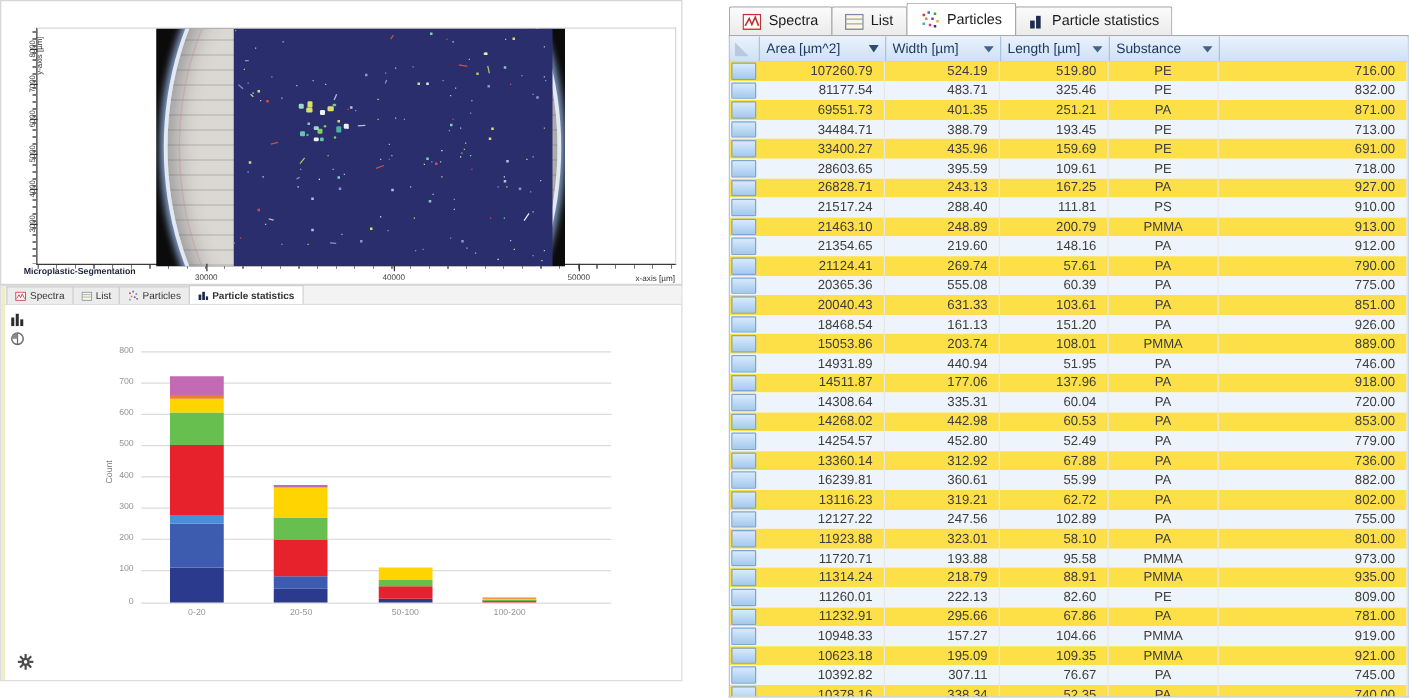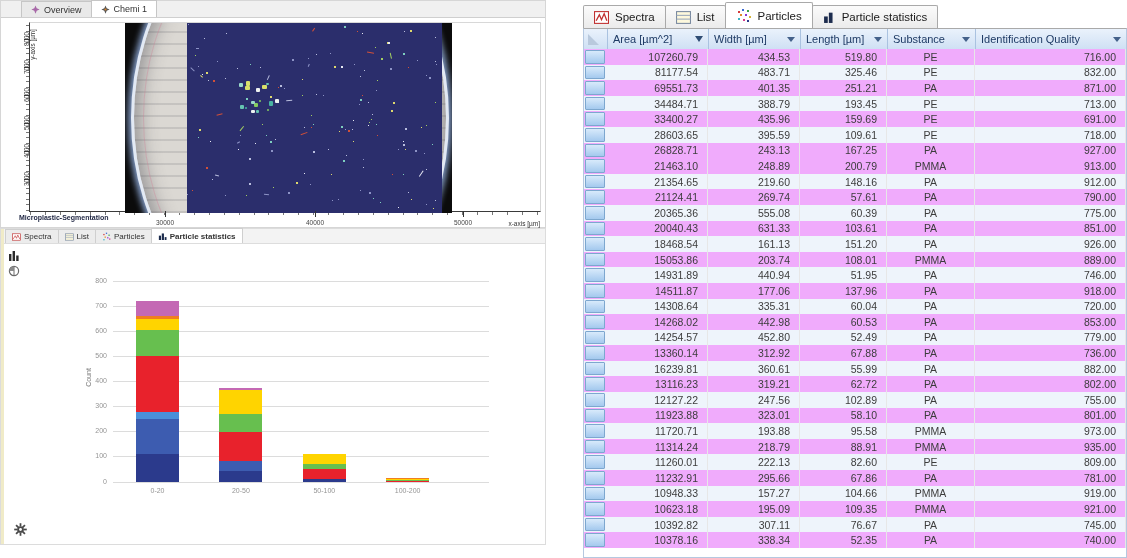--- a/index.html
+++ b/index.html
@@ -55,54 +55,35 @@
   .rtab.active{height:26px;background:#fff;z-index:2;}
   .grid{position:absolute;left:0;top:28px;right:0;bottom:0;border:1px solid #b5c8e0;border-top:1px solid #a9a9a9;overflow:hidden;background:#fff;}
   .ghead{display:flex;height:21px;background:linear-gradient(#eaf2fc,#cfe0f4);border-bottom:1px solid #95b3d7;}
   .hcell{display:flex;align-items:center;padding:0 5px;font-size:11px;color:#1e3a64;border-right:1px solid #aac2e0;position:relative;}
   .hlabel{flex:1;white-space:nowrap;overflow:hidden;}
   .filtertri{width:0;height:0;border-left:4px solid transparent;border-right:4px solid transparent;border-top:5px solid #44618a;margin-left:4px;}
   .sortarrow{width:0;height:0;border-left:4px solid transparent;border-right:4px solid transparent;border-top:6px solid #2f4d74;margin-left:4px;}
   .cornercell{width:24px;border-right:1px solid #aac2e0;position:relative;background:linear-gradient(#eaf2fc,#cfe0f4);}
   .cornercell::after{content:"";position:absolute;left:4px;bottom:4px;width:0;height:0;border-right:11px solid transparent;border-bottom:11px solid #b9c9dd;}
   .gbody{position:absolute;left:0;right:0;top:20px;bottom:0;}
-  .trow{display:flex;height:15.6px;align-items:stretch;background:#f0abfc;}
+  .trow{display:flex;height:15.6px;align-items:stretch;background:#fde047;}
   .trow.alt{background:#eef4fb;}
   .rowsel{width:20px;margin:1px 2px 1px 1px;border:1px solid #7da7cf;border-radius:1px;background:linear-gradient(#d8eafb,#a4c9ee);}
   .tcell{display:flex;align-items:center;font-size:10.5px;color:#3c3c3c;border-right:1px solid #e7e7e7;padding:0 9px 0 4px;white-space:nowrap;}
   .c0{width:101px;justify-content:flex-end;}
   .c1{width:92px;justify-content:flex-end;}
   .c2{width:87px;justify-content:flex-end;}
   .c3{width:88px;justify-content:center;padding-right:4px;}
   .c4{flex:1;justify-content:flex-end;}
   .icon{display:inline-block;line-height:0;}
 </style>
 </head>
 <body>
 
 <div class="viewer">
-  <div class="vtabbar">
-    <div class="vtab">
-      <span class="icon">
-        <svg width="9" height="9" viewBox="0 0 12 12">
-            <path d="M6 0.5 L7.6 4.4 L11.5 6 L7.6 7.6 L6 11.5 L4.4 7.6 L0.5 6 L4.4 4.4 Z" fill="#a868a8"></path>
-          </svg>
-      </span>
-      <span>Overview</span>
-    </div>
-    <div class="vtab active">
-      <span class="icon">
-        <svg width="9" height="9" viewBox="0 0 12 12">
-            <path d="M6 0.5 L7.6 4.4 L11.5 6 L7.6 7.6 L6 11.5 L4.4 7.6 L0.5 6 L4.4 4.4 Z" fill="#555"></path>
-            <circle cx="6" cy="6" r="1.4" fill="#e0862a"></circle>
-          </svg>
-      </span>
-      <span>Chemi 1</span>
-    </div>
-  </div>
 
   <div class="imgplot">
     <div class="xminor"></div>
     <div class="yminor"></div>
     <div class="yaxistitle">y-axis [µm]</div>
     <div class="xaxistitle">x-axis [µm]</div>
     <div class="imgwrap">
       <div class="membrane">
         <div class="membrane-inner"></div>
       </div>
@@ -489,30 +470,26 @@
         <span class="filtertri"></span>
       </div>
       <div class="hcell" style="width:87px">
         <span class="hlabel">Length [µm]</span>
         <span class="filtertri"></span>
       </div>
       <div class="hcell" style="width:88px">
         <span class="hlabel">Substance</span>
         <span class="filtertri"></span>
       </div>
-      <div class="hcell" style="flex:1;border-right:none">
-        <span class="hlabel">Identification Quality</span>
-        <span class="filtertri"></span>
-      </div>
     </div>
     <div class="gbody">
         <div class="trow">
           <div class="rowsel"></div>
           <div class="tcell c0">107260.79</div>
-          <div class="tcell c1">434.53</div>
+          <div class="tcell c1">524.19</div>
           <div class="tcell c2">519.80</div>
           <div class="tcell c3">PE</div>
           <div class="tcell c4">716.00</div>
         </div>
         <div class="trow alt">
           <div class="rowsel"></div>
           <div class="tcell c0">81177.54</div>
           <div class="tcell c1">483.71</div>
           <div class="tcell c2">325.46</div>
           <div class="tcell c3">PE</div>
@@ -551,20 +528,28 @@
           <div class="tcell c4">718.00</div>
         </div>
         <div class="trow">
           <div class="rowsel"></div>
           <div class="tcell c0">26828.71</div>
           <div class="tcell c1">243.13</div>
           <div class="tcell c2">167.25</div>
           <div class="tcell c3">PA</div>
           <div class="tcell c4">927.00</div>
         </div>
+        <div class="trow alt">
+          <div class="rowsel"></div>
+          <div class="tcell c0">21517.24</div>
+          <div class="tcell c1">288.40</div>
+          <div class="tcell c2">111.81</div>
+          <div class="tcell c3">PS</div>
+          <div class="tcell c4">910.00</div>
+        </div>
         <div class="trow">
           <div class="rowsel"></div>
           <div class="tcell c0">21463.10</div>
           <div class="tcell c1">248.89</div>
           <div class="tcell c2">200.79</div>
           <div class="tcell c3">PMMA</div>
           <div class="tcell c4">913.00</div>
         </div>
         <div class="trow alt">
           <div class="rowsel"></div>

